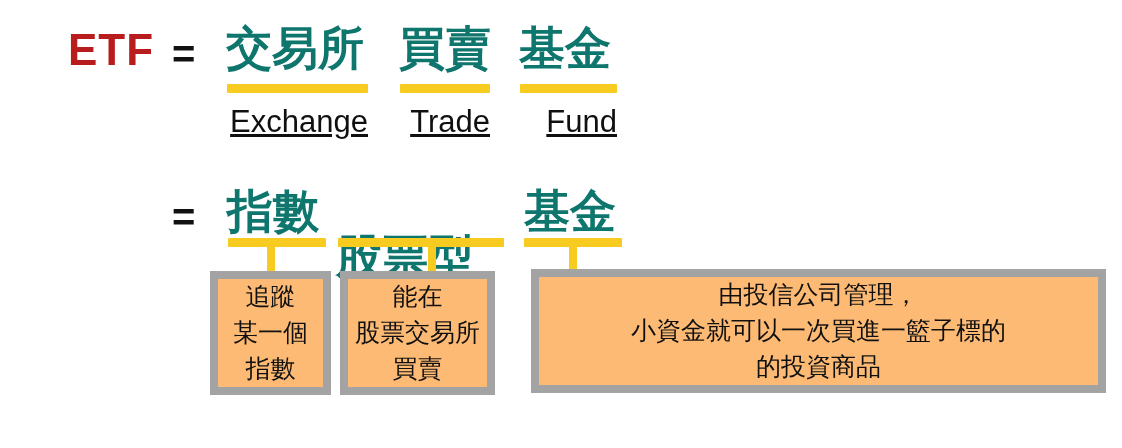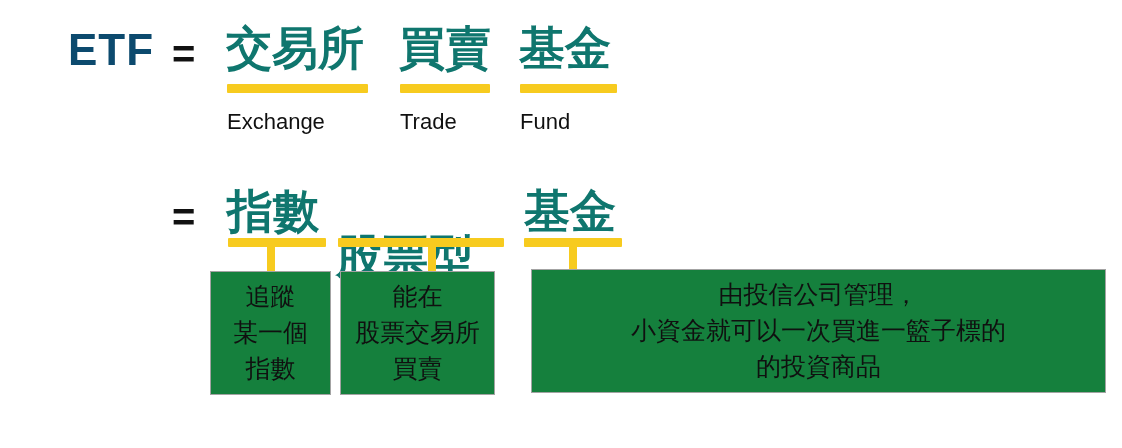--- a/index.html
+++ b/index.html
@@ -17,21 +17,21 @@
   }
   .abs { position: absolute; }
 
   
   .acronym {
     left: 68px;
     top: 23px;
     font-size: 44px;
     font-weight: bold;
     letter-spacing: 1px;
-    color: #0c4a6e;
+    color: #b91c1c;
     line-height: 54px;
   }
   .equals {
     font-size: 40px;
     font-weight: bold;
     color: #111111;
     line-height: 54px;
   }
   .eq-row1 { left: 172px; top: 27px; }
   .eq-row2 { left: 172px; top: 190px; }
@@ -61,44 +61,45 @@
   .b1 { left: 227px; top: 84px; width: 141px; }
   .b2 { left: 400px; top: 84px; width: 90px; }
   .b3 { left: 520px; top: 84px; width: 97px; }
 
   .b4 { left: 228px; top: 238px; width: 98px; }
   .b5 { left: 338px; top: 238px; width: 166px; }
   .b6 { left: 524px; top: 238px; width: 98px; }
 
   
   .eng {
-    font-size: 22px;
+    font-size: 31px;
     font-weight: normal;
     color: #101010;
     line-height: 30px;
-    text-align: left;
+    text-align: right;
     white-space: nowrap;
+    text-decoration: underline;
   }
   .e1 { left: 227px; top: 107px; width: 141px; }
   .e2 { left: 400px; top: 107px; width: 90px; }
   .e3 { left: 520px; top: 107px; width: 97px; }
 
   
   .drop {
     width: 8px;
     background: #F7CB1F;
   }
   .d1 { left: 267px; top: 244px; height: 30px; }
   .d2 { left: 428px; top: 244px; height: 30px; }
   .d3 { left: 569px; top: 244px; height: 30px; }
 
   
   .box {
-    border: 1px solid #a3a3a3;
-    background: #15803d;
+    border: 8px solid #a3a3a3;
+    background: #fdba74;
     box-sizing: border-box;
     display: flex;
     align-items: center;
     justify-content: center;
   }
   .box-text {
     font-family: "DejaVu Sans", "Liberation Sans", sans-serif;
     font-size: 25px;
     line-height: 36px;
     color: #101010;

